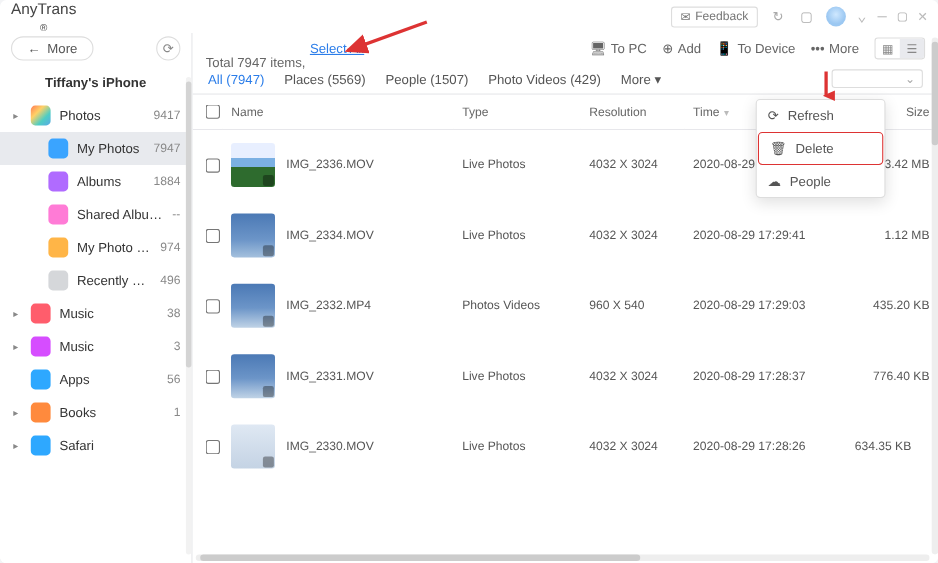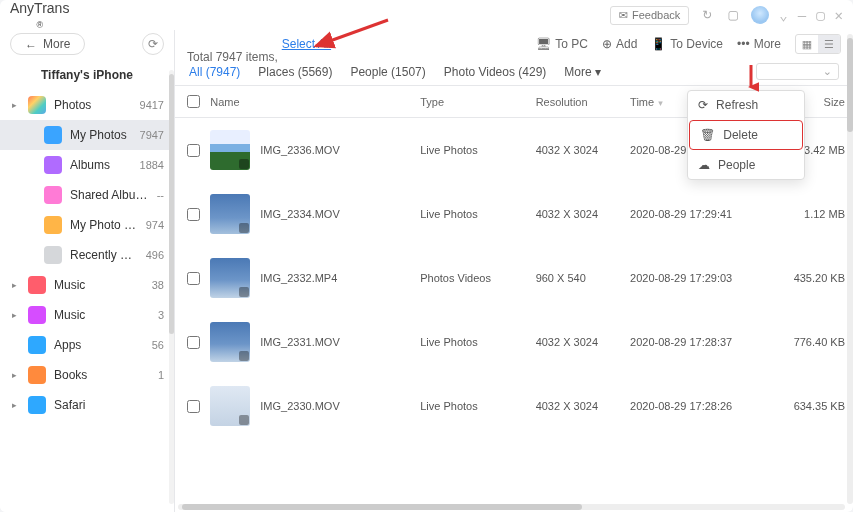--- a/index.html
+++ b/index.html
@@ -329,21 +329,21 @@
                   <div class="name-cell">
                     <span class="thumb" style="background: linear-gradient(rgb(223, 232, 243), rgb(196, 211, 228));">
                       <span class="badge"></span>
                     </span>
                     <span>IMG_2330.MOV</span>
                   </div>
                 </td>
                 <td>Live Photos</td>
                 <td>4032 X 3024</td>
                 <td>2020-08-29 17:28:26</td>
-                <td style="text-align: right;">634.35 KB</td>
+                <td style="text-align: left;">634.35 KB</td>
               </tr>
             </tbody>
         </table>
       </div>
 
       <div class="more-menu">
         <div class="mi">
           <span>⟳</span>
           <span>Refresh</span>
         </div>

